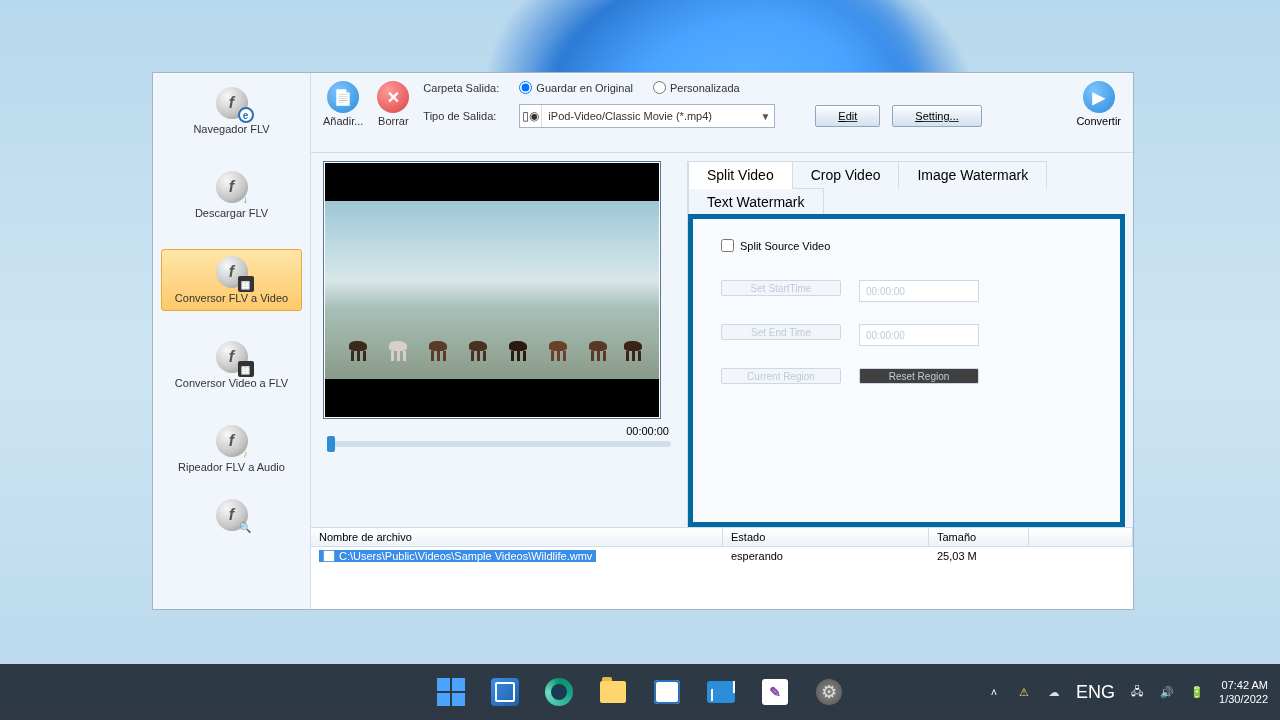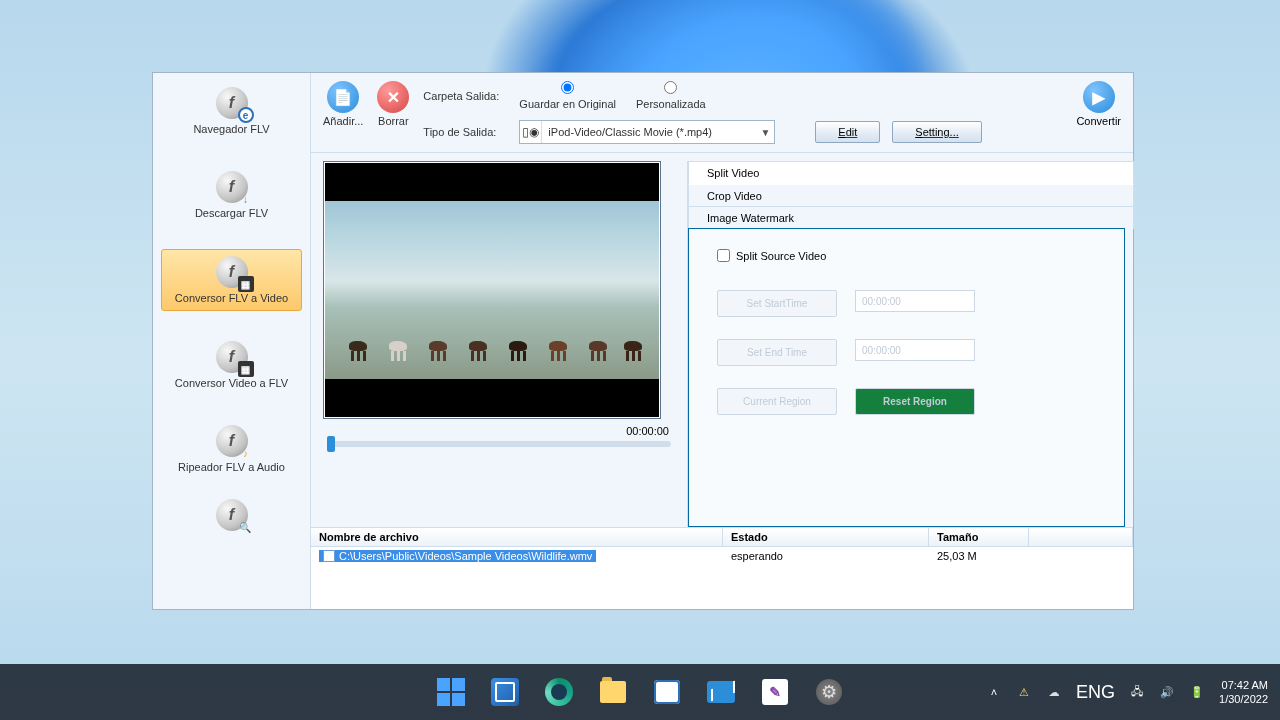--- a/index.html
+++ b/index.html
@@ -77,21 +77,21 @@
   font-size: 16px; color: #fff; font-weight: bold;
 }
 .icon-add { background: radial-gradient(circle at 35% 30%, #7fc3ff, #2c8dd9); }
 .icon-del { background: radial-gradient(circle at 35% 30%, #ff9a9a, #d94545); }
 .icon-conv { background: radial-gradient(circle at 35% 30%, #7fc3ff, #2c8dd9); }
 
 .toolbar-mid { flex: 1; display: flex; flex-direction: column; gap: 10px; font-size: 11px; color: #333; }
 .row-output { display: flex; align-items: center; gap: 10px; }
 .row-output label { width: 86px; white-space: nowrap; }
 .radio-group { display: flex; gap: 20px; align-items: center; }
-.radio-group label { display: flex; align-items: center; gap: 4px; width: auto; text-align: left; flex-direction: column; }
+.radio-group label { display: flex; align-items: center; gap: 4px; width: auto; text-align: left; }
 .radio-group input[type="radio"] { margin: 0; }
 
 .format-select {
   display: flex; align-items: center; border: 1px solid #a0b5c8; background: #fff; height: 24px; width: 256px;
 }
 .format-select .device-icon { width: 22px; display: flex; align-items: center; justify-content: center; font-size: 12px; border-right: 1px solid #ddd; height: 100%; }
 .format-select .fmt-text { flex: 1; padding: 0 6px; font-size: 11px; }
 .format-select .caret { width: 18px; text-align: center; color: #555; font-size: 10px; }
 .win-btn {
   height: 22px; padding: 0 22px; font-size: 11px; border: 1px solid #8fa8c2;
@@ -124,43 +124,43 @@
 .h3 { left: 100px; color: #5a3a28; } .h4 { left: 140px; color: #4a3020; }
 .h5 { left: 180px; color: #2a1a10; } .h6 { left: 220px; color: #6a4028; }
 .h7 { left: 260px; color: #5a3828; } .h8 { left: 295px; color: #3a2418; }
 
 .time-display { text-align: right; font-size: 11px; padding: 6px 6px 4px 0; }
 .slider-track { height: 6px; background: #d0ddea; border-radius: 3px; margin: 0 4px 8px; position: relative; }
 .slider-thumb { position: absolute; top: -5px; left: 0; width: 8px; height: 16px; background: #2c8dd9; border-radius: 2px; }
 
 
 .tabs-panel { flex: 1; display: flex; flex-direction: column; border-left: 1px solid #d0ddea; }
-.tab-row { display: flex; flex-wrap: wrap; font-size: 11px; flex-direction: column; }
+.tab-row { display: flex; flex-wrap: wrap; font-size: 14px; }
 .tab-row .tab {
   padding: 5px 18px; border: 1px solid #d0ddea; background: #f0f6fc; cursor: pointer; border-bottom: none;
   margin-right: -1px; margin-bottom: -1px;
 }
 .tab-row .tab.active { background: #fff; border-bottom: 1px solid #fff; position: relative; z-index: 2; }
 .tab-second-row { display: flex; width: 100%; }
-.tab-content { flex: 1; border: 1px solid #0369a1; background: #f8fbfe; padding: 20px 28px; margin-right: 8px; }
+.tab-content { flex: 1; border: 5px solid #0369a1; background: #f8fbfe; padding: 20px 28px; margin-right: 8px; }
 .split-check { display: flex; align-items: center; gap: 6px; font-size: 11px; margin-bottom: 28px; }
 .opt-row { display: flex; gap: 18px; margin-bottom: 22px; }
 .opt-btn {
-  width: 120px; height: 27px; border: 1px solid #cdd8e4; background: #f2f6fa;
+  width: 120px; height: 16px; border: 1px solid #cdd8e4; background: #f2f6fa;
   font-size: 10px; color: #c0cbd6; border-radius: 2px;
 }
 .opt-input {
   width: 120px; height: 22px; border: 1px solid #cdd8e4; background: #fff;
   font-size: 10px; color: #c0cbd6; padding: 0 6px;
 }
 
 
 .file-list { border-top: 1px solid #d0ddea; }
 .fl-header { display: flex; background: linear-gradient(180deg, #fff, #ecf2f8); border-bottom: 1px solid #d0ddea; font-size: 11px; }
-.fl-header .col { padding: 3px 8px; border-right: 1px solid #d0ddea; font-weight: bold; }
+.fl-header .col { padding: 3px 8px; border-right: 1px solid #d0ddea; }
 .col-name { flex: 0 0 412px; }
 .col-state { flex: 0 0 206px; }
 .col-size { flex: 0 0 100px; }
 .fl-body { height: 62px; background: #fff; }
 .fl-row { display: flex; font-size: 11px; }
 .fl-row .col { padding: 3px 8px; }
 .file-sel {
   display: inline-flex; align-items: center; background: #3a8ee8; color: #fff; padding: 0 4px; gap: 4px;
 }
 .fileicon { width: 12px; height: 12px; background: #fff; border: 1px solid #6aa0d8; display: inline-block; }
@@ -301,37 +301,40 @@
         <div class="slider-track">
           <div class="slider-thumb"></div>
         </div>
       </div>
 
       <div class="tabs-panel">
         <div class="tab-row">
           <div class="tab active">Split Video</div>
           <div class="tab">Crop Video</div>
           <div class="tab">Image Watermark</div>
+          <div class="tab-second-row">
+            <div class="tab">Text Watermark</div>
+          </div>
         </div>
         <div class="tab-content">
           <label class="split-check">
             <input type="checkbox" style="">
               <span>Split Source Video</span>
           </label>
           <div class="opt-row">
             <button class="opt-btn">Set StartTime</button>
             <input class="opt-input" value="00:00:00" style="">
           </div>
           <div class="opt-row">
             <button class="opt-btn">Set End Time</button>
             <input class="opt-input" value="00:00:00" style="">
           </div>
           <div class="opt-row">
             <button class="opt-btn">Current Region</button>
-            <button class="opt-btn" style="background:#15803d;font-weight:bold;">Reset Region</button>
+            <button class="opt-btn" style="background:#404040;">Reset Region</button>
           </div>
         </div>
       </div>
     </div>
 
     <div class="file-list">
       <div class="fl-header">
         <div class="col col-name">Nombre de archivo</div>
         <div class="col col-state">Estado</div>
         <div class="col col-size">Tamaño</div>

